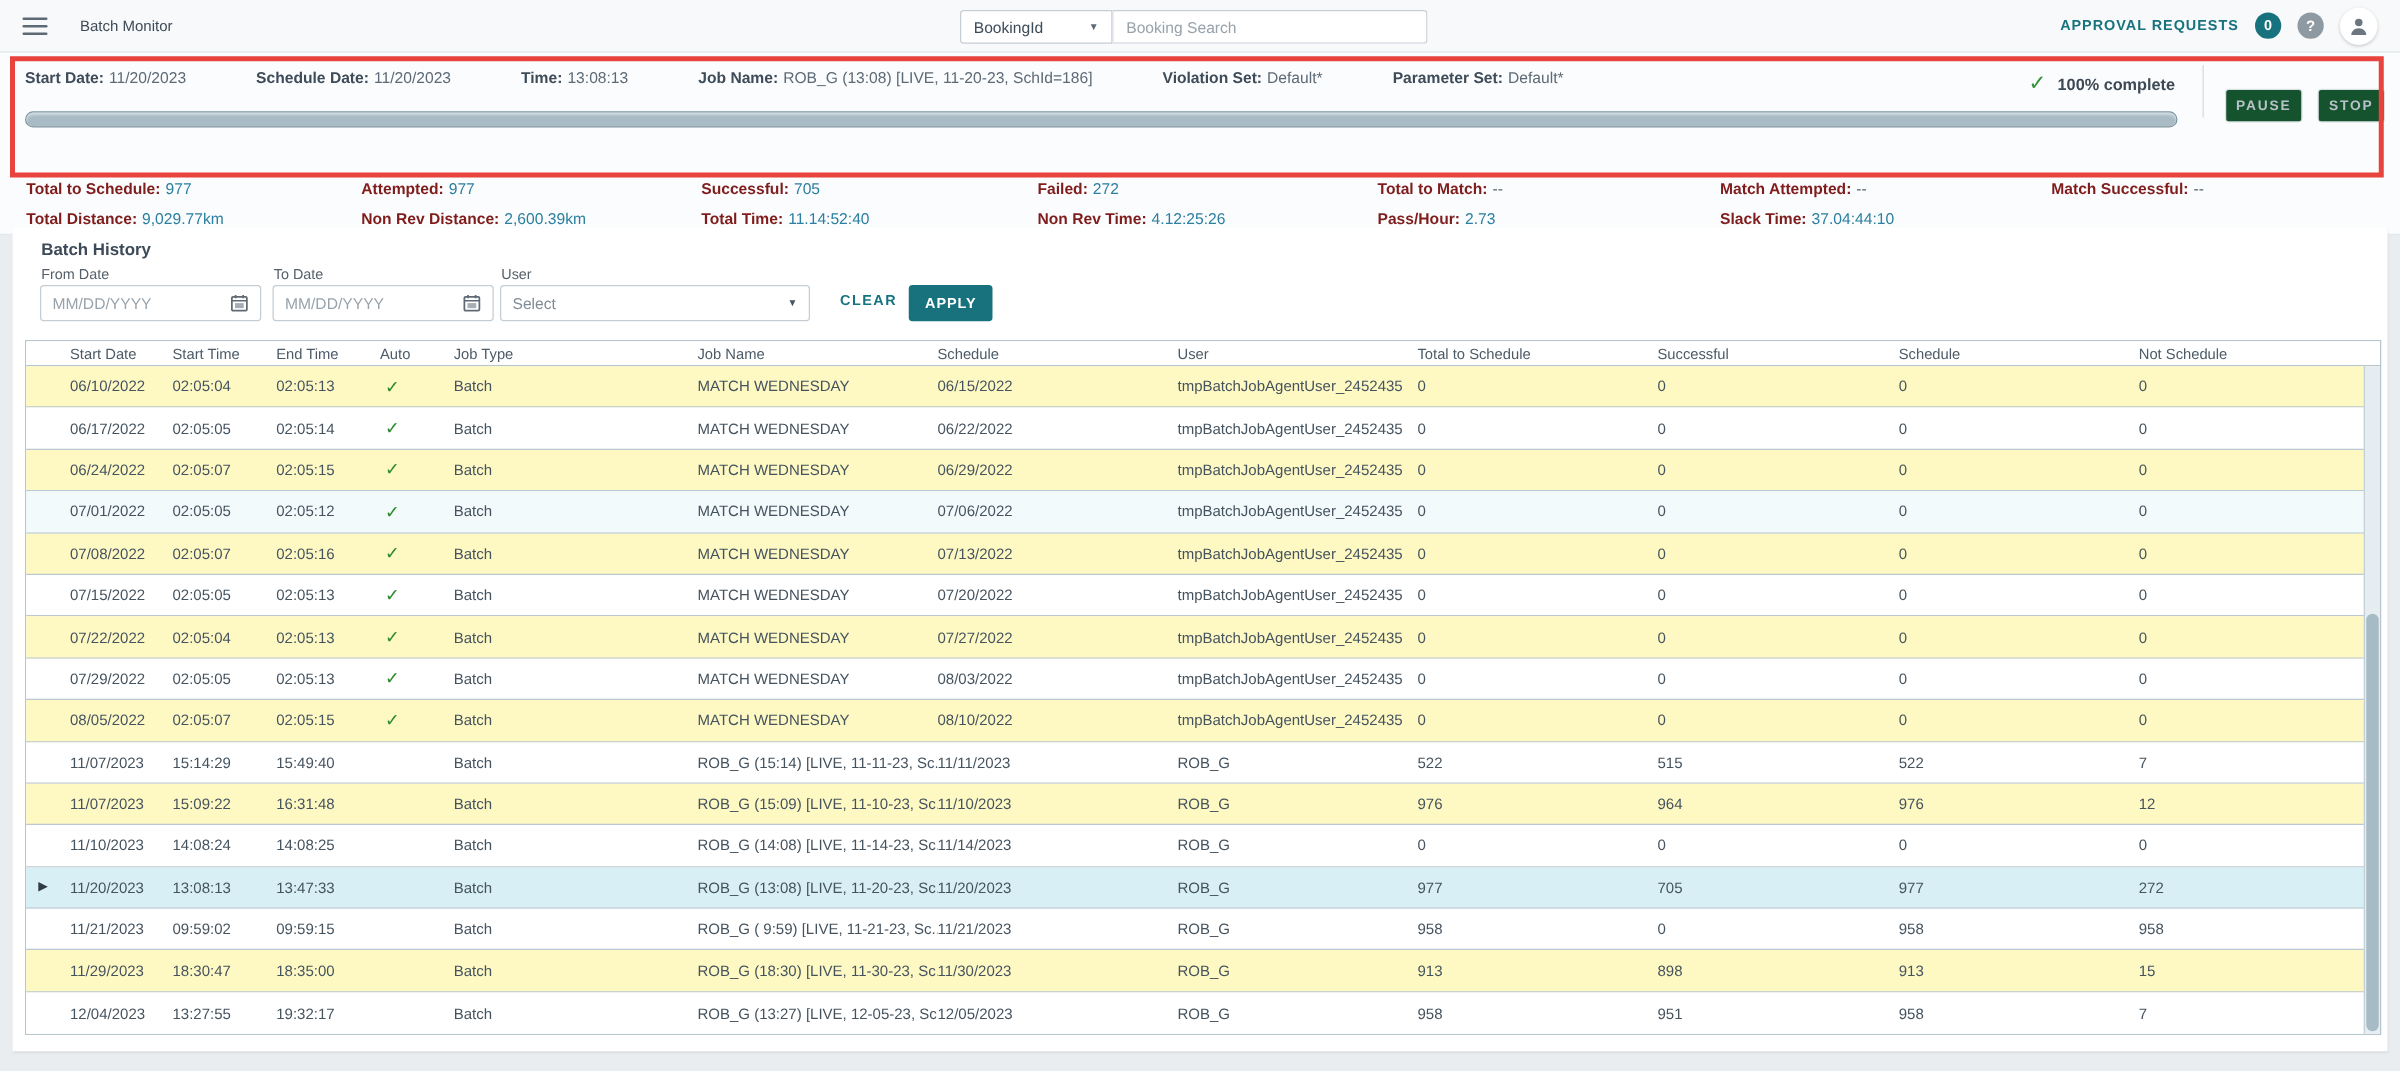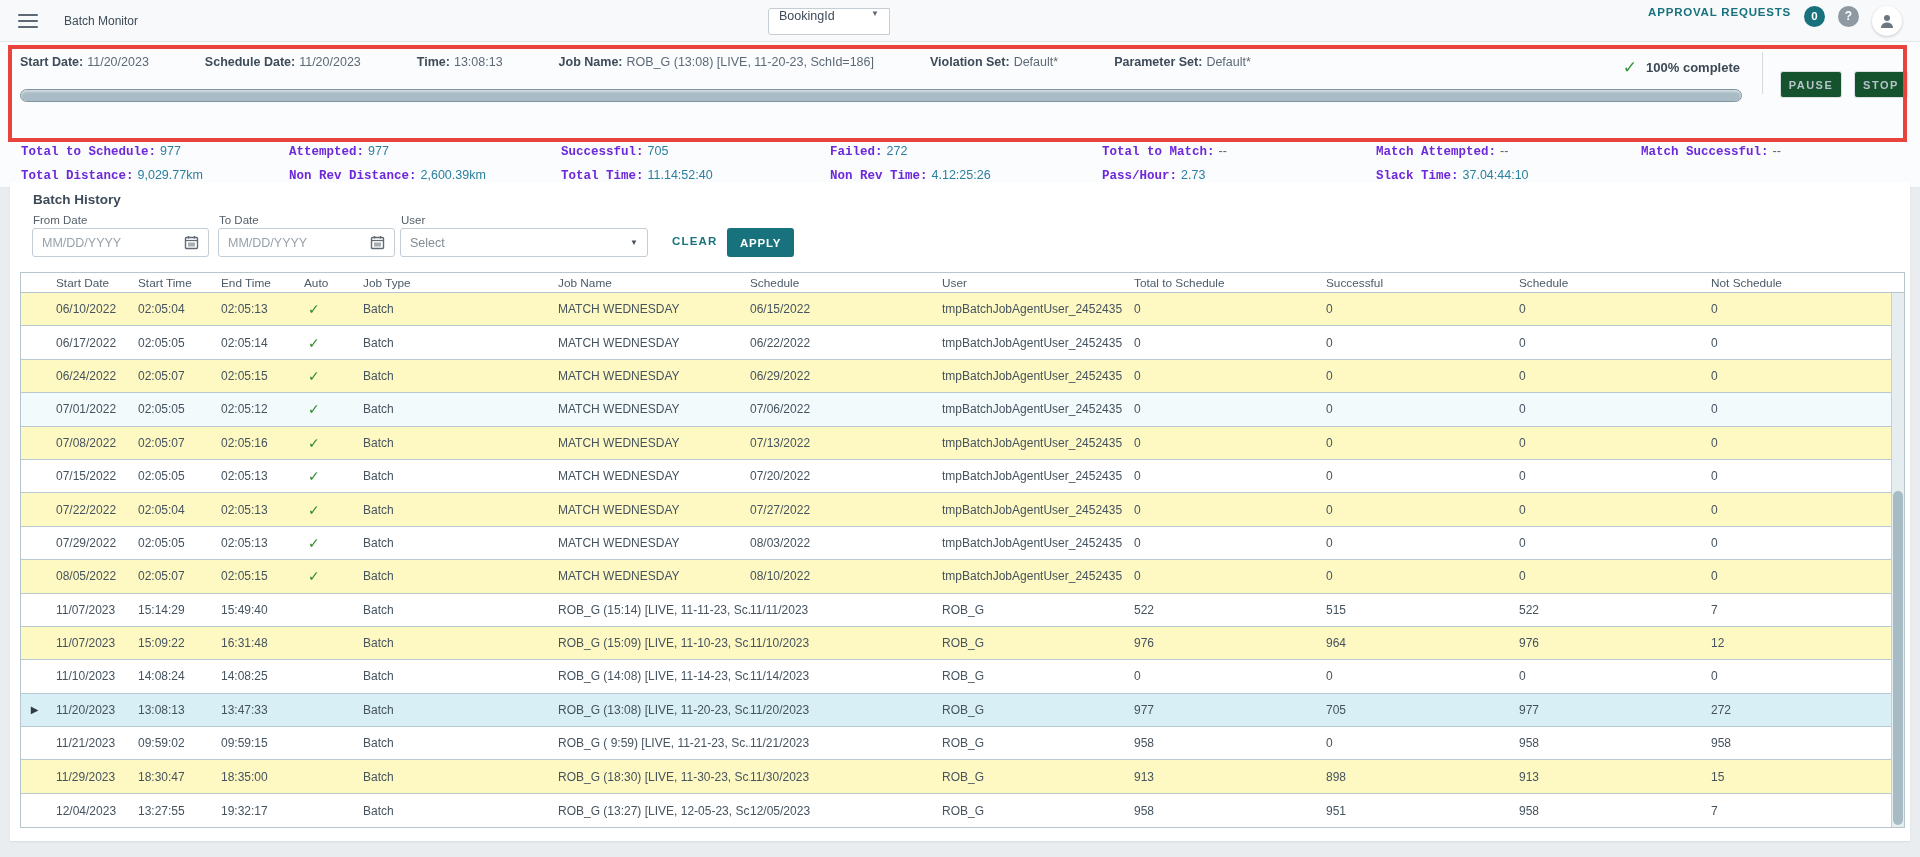--- a/index.html
+++ b/index.html
@@ -10,27 +10,27 @@
   }
 
   
   .nav { height:42px; background:#f7f9fa; border-bottom:1px solid #e1e7ea;
          display:flex; align-items:center; padding:0 18px; position:relative; z-index:5; }
   .burger { width:20px; display:flex; flex-direction:column; gap:4px; cursor:pointer; }
   .burger span { height:2px; background:#5d6a75; border-radius:1px; }
   .nav-title { margin-left:26px; font-size:12px; color:#3d4b58; }
   .search-wrap { position:absolute; left:768px; top:8px; display:flex; height:27px; }
   .search-select { width:122px; border:1px solid #c6ced5; background:#fff; border-radius:3px 0 0 3px;
-         display:flex; align-items:flex-start; justify-content:space-between; padding:0 10px;
+         display:flex; align-items:center; justify-content:space-between; padding:0 10px;
          font-size:12.5px; color:#3d4b58; cursor:pointer; }
   .caret { font-size:8px; color:#5d6a75; }
   .search-input { width:252px; height:27px; border:1px solid #c6ced5; border-left:1px solid #dbe1e6;
          border-radius:0 3px 3px 0; padding:0 10px; font-size:12.5px; color:#3d4b58; background:#fff; outline:none; }
   .search-input::placeholder { color:#98a2ab; }
-  .nav-right { margin-left:auto; display:flex; gap:13px; }
+  .nav-right { margin-left:auto; display:flex; align-items:center; gap:13px; }
   .approval { font-size:11.5px; font-weight:bold; letter-spacing:.8px; color:#17727d; cursor:pointer; }
   .badge { min-width:21px; height:21px; border-radius:11px; background:#17727d; color:#fff;
            font-size:11.5px; font-weight:bold; display:flex; align-items:center; justify-content:center; padding:0 4px; }
   .help { width:21px; height:21px; border-radius:50%; background:#8f99a1; color:#fff; font-weight:bold;
           font-size:12px; display:flex; align-items:center; justify-content:center; cursor:pointer; }
   .avatar { width:30px; height:30px; border-radius:50%; background:#fff;
             box-shadow:0 1px 3px rgba(0,0,0,.2); display:flex; align-items:center; justify-content:center; cursor:pointer; }
 
   
   .top-section { background:#fbfcfd; height:146px; position:relative; border-bottom:1px solid #e4e9ec; }
@@ -46,21 +46,21 @@
   .vdivider { position:absolute; right:157px; top:10px; height:42px; width:1px; background:#d4dbe0; }
   .btn-disabled { position:absolute; top:29px; height:27px; border:1px solid #dbe0e4; border-radius:3px;
                   background:#14532d; color:#b9c2c9; font-size:11px; font-weight:bold; letter-spacing:1.5px;
                   display:flex; align-items:center; justify-content:center; cursor:default; }
   .btn-pause { right:78px; width:62px; }
   .btn-stop  { right:12px; width:54px; }
   .stats-grid { position:absolute; left:0; width:100%; display:grid;
                 grid-template-columns:268px 272px 269px 272px 274px 265px 1fr;
                 padding-left:21px; font-size:12.5px; white-space:nowrap; }
   .stats-grid.r1 { top:102px; } .stats-grid.r2 { top:126px; }
-  .stat .lbl { font-weight:bold; color:#6d28d9;font-family:Liberation Mono, monospace; }
+  .stat .lbl { font-weight:bold; color:#7f1d1d; }
   .stat .val { color:#2b7f9f; margin-left:4px; }
   .stat .val.dash { color:#55616b; }
 
   
   .annotation { position:absolute; left:8px; top:45px; width:1899px; height:97px;
                 border:4px solid #e8433c; z-index:40; pointer-events:none; }
 
   
   .card { position:absolute; left:10px; top:182px; width:1900px; height:659px; background:#fff;
           box-shadow:0 1px 2px rgba(0,0,0,.07); }
@@ -105,20 +105,21 @@
       <span></span>
       <span></span>
     </div>
   <div class="nav-title">Batch Monitor</div>
 
   <div class="search-wrap">
     <div class="search-select">
       <span>BookingId</span>
       <span class="caret">▼</span>
     </div>
+    <input class="search-input" placeholder="Booking Search" style="">
   </div>
 
   <div class="nav-right">
     <span class="approval">APPROVAL REQUESTS</span>
     <span class="badge">0</span>
     <span class="help">?</span>
     <span class="avatar">
       <svg width="16" height="16" viewBox="0 0 16 16">
         <circle cx="8" cy="5" r="3" fill="#6b7681"></circle>
         <path d="M2 15c0-3.3 2.7-5.5 6-5.5s6 2.2 6 5.5z" fill="#6b7681"></path>

